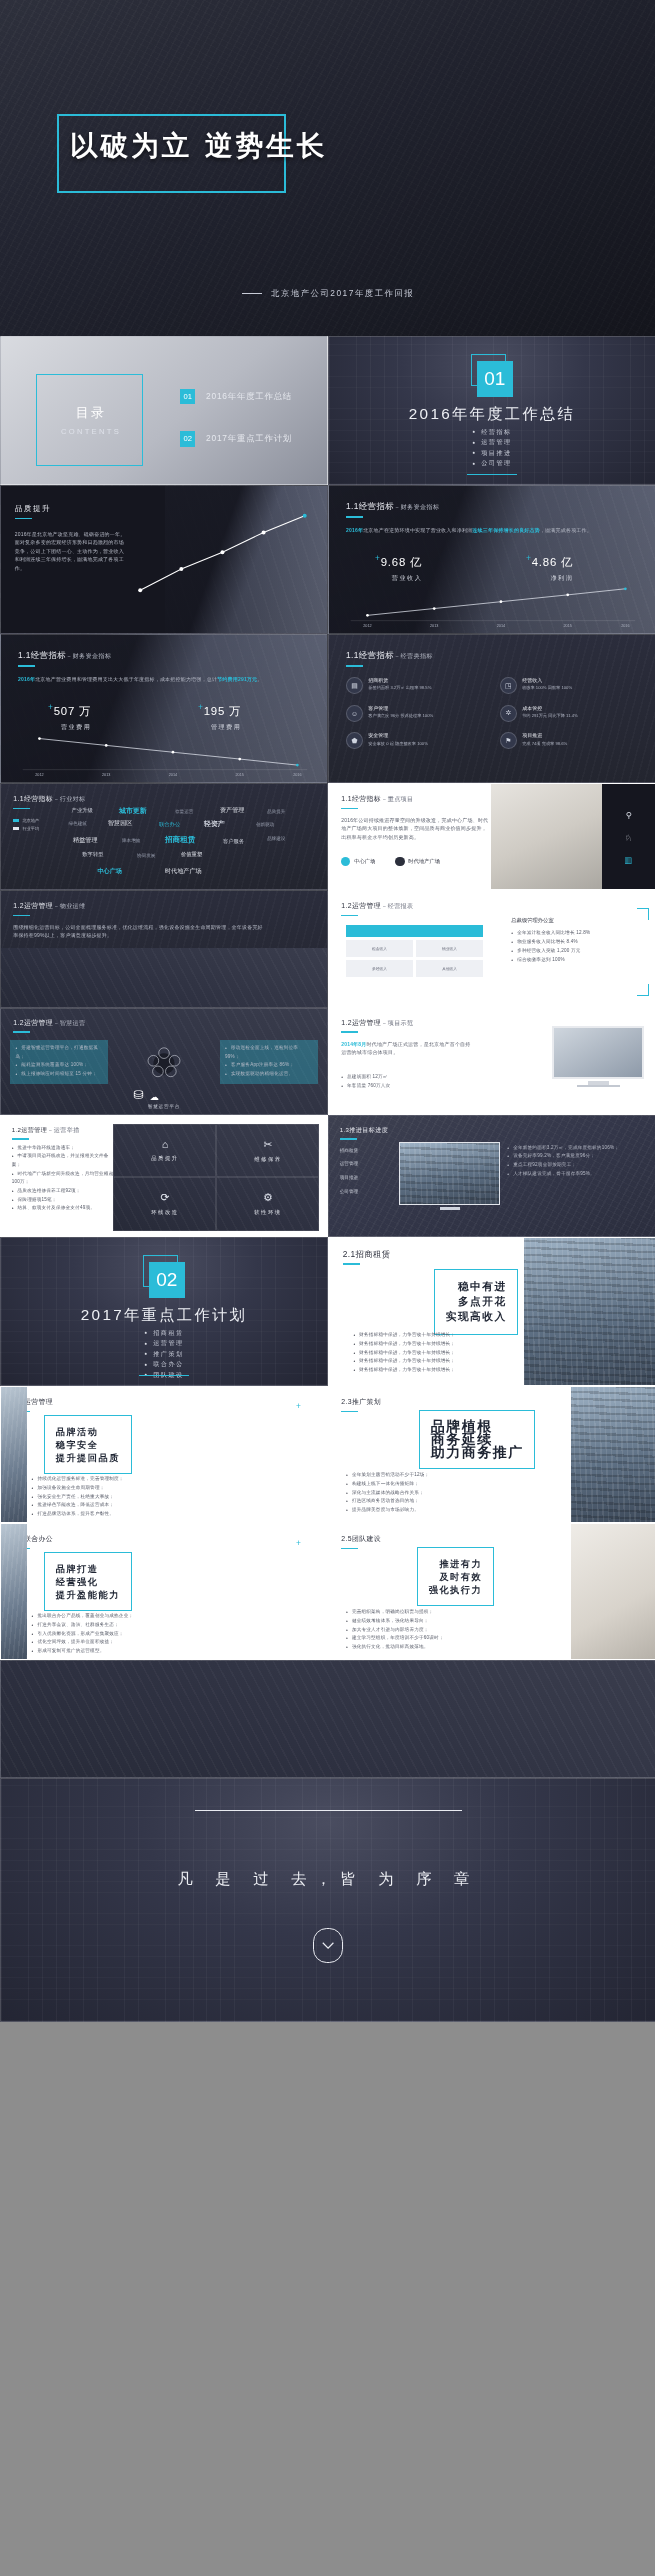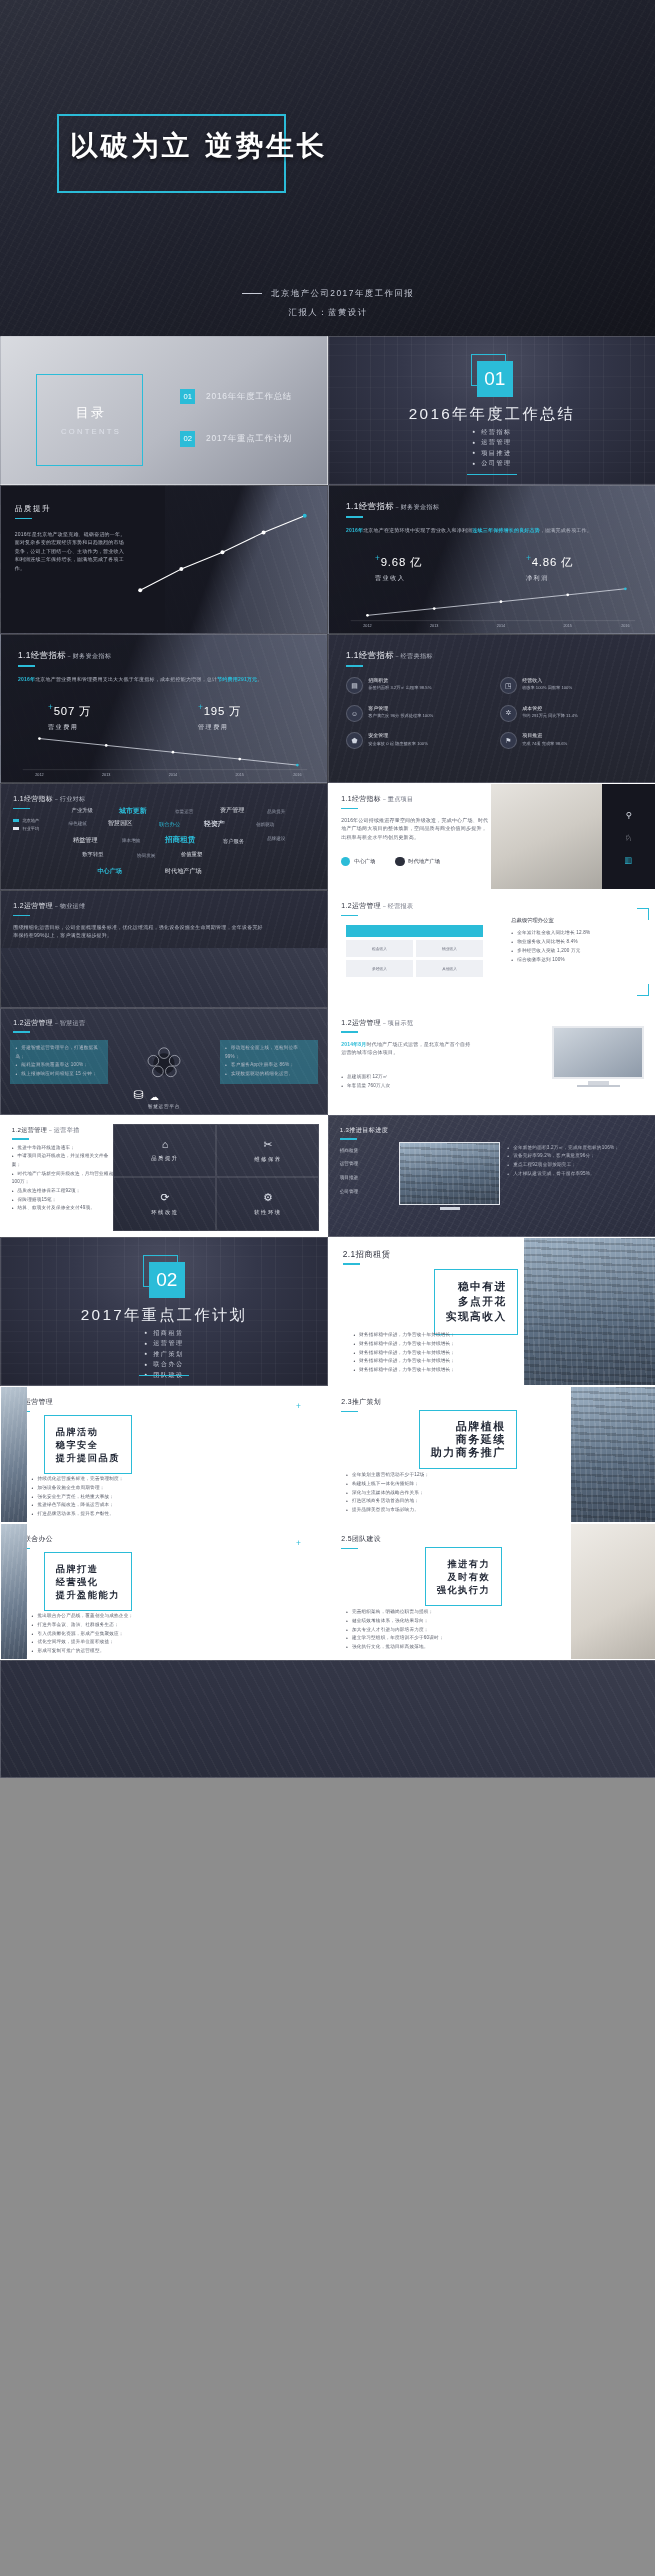--- a/index.html
+++ b/index.html
@@ -116,21 +116,21 @@
   .lead b { color:#2bbcd8; font-weight:bold; }
   .lead.onlight { color:#5d616e; }
 
   .bul { list-style:none; }
   .bul li { font-size:4.6px; line-height:8.4px; color:#b9bdc9; letter-spacing:0.2px; }
   .bul li::before { content:"\25CF"; font-size:3.1px; color:#cfd3dd; margin-right:3.8px; vertical-align:middle; }
   .bul.onlight li { color:#555966; }
   .bul.onlight li::before { color:#2b2e3a; }
 
   
-  .stat { text-align:left; color:#fff; }
+  .stat { text-align:right; color:#fff; }
   .stat .v { font-size:11.4px; letter-spacing:0.8px; }
   .stat .v sup { color:#2bbcd8; font-size:8.4px; }
   .stat .l { font-size:6.1px; color:#d6d9e2; margin-top:3.8px; letter-spacing:1.5px; }
 
   
   .iconcard { display:flex; align-items:flex-start; }
   .icirc { width:17px; height:17px; border-radius:50%; background:#33384b;
     border:0.8px solid rgba(255,255,255,.18); display:flex; align-items:center; justify-content:center;
     color:#cfd4e0; font-size:6.9px; flex:0 0 auto; margin-right:5.3px; }
   .iccap { font-size:4.2px; line-height:6.9px; color:#aeb3c1; }
@@ -188,21 +188,20 @@
 <div class="page">
 
   <div class="slide cover bg-dark">
     <div class="vign"></div>
     <div class="cover-frame"></div>
     <div class="cover-title">以破为立  逆势生长</div>
     <div class="cover-sub-wrap">
       <div class="cover-sub">
         <span class="dash"></span><span>北京地产公司2017年度工作回报</span>
       </div>
-      <div class="cover-sub2">汇报人：蓝黄设计</div>
     </div>
   </div>
 
   <div class="row">
     <div class="half slide toc bg-light framed" style="background:linear-gradient(140deg,#d9dbe0,#b7bac3 55%,#8b8f9b);">
       <div class="tocframe"></div>
       <div class="toclabel">
         <div class="zh">目录</div>
         <div class="en">CONTENTS</div>
       </div>
@@ -663,21 +662,21 @@
     </div>
 
     <div class="half slide bg-white framed" style="height:137px;position:relative;">
       <div style="position:absolute;left:12.2px;top:9.2px;">
         <div class="ctitle light">
           <span class="mainp" style="font-size:6.9px;">2.3推广策划</span>
           <div class="tbar"></div>
         </div>
       </div>
       <div class="qframe" style="position:absolute;left:90px;top:23px;border-width:1.5px;">
-        <div class="qtxt" style="white-space:pre-line;font-size:11px;line-height:13px;text-align:right;">品牌植根
+        <div class="qtxt" style="white-space:pre-line;font-size:14px;line-height:13px;">品牌植根
 商务延续
 助力商务推广</div>
       </div>
       <ul class="bul onlight" style="position:absolute;left:17px;top:84px;width:175px;line-height:9.2px;">
         <li>全年策划主题营销活动不少于12场；</li>
         <li>构建线上线下一体化传播矩阵；</li>
         <li>深化与主流媒体的战略合作关系；</li>
         <li>打造区域商务活动首选目的地；</li>
         <li>提升品牌美誉度与市场影响力。</li>
       </ul>
@@ -709,33 +708,42 @@
       <div class="photo-city2" style="position:absolute;left:0;top:0;width:26px;height:137px;"></div>
     </div>
 
     <div class="half slide bg-white framed" style="height:137px;position:relative;">
       <div style="position:absolute;left:12.2px;top:9.2px;">
         <div class="ctitle light">
           <span class="mainp" style="font-size:6.9px;">2.5团队建设</span>
           <div class="tbar"></div>
         </div>
       </div>
-      <div class="qframe" style="position:absolute;left:96px;top:23px;border-width:1.5px;">
+      <div class="qframe" style="position:absolute;left:88px;top:23px;border-width:1.5px;">
         <div class="qtxt" style="white-space:pre-line;font-size:9.2px;line-height:13px;text-align:right;">推进有力
 及时有效
 强化执行力</div>
       </div>
       <ul class="bul onlight" style="position:absolute;left:17px;top:84px;width:175px;line-height:9.2px;">
         <li>完善组织架构，明确岗位职责与授权；</li>
         <li>健全绩效考核体系，强化结果导向；</li>
         <li>加大专业人才引进与内部培养力度；</li>
         <li>建立学习型组织，年度培训不少于60课时；</li>
         <li>强化执行文化，推动目标高效落地。</li>
       </ul>
       <div class="photo-desk" style="position:absolute;right:0;top:0;width:84px;height:137px;"></div>
     </div>
   </div>
 
   <div class="slide full bg-dark2 framed" style="height:118px;"></div>
 
+  <div class="slide full end bg-perspective framed">
+    <div class="rule"></div>
+    <div class="etxt">凡 是 过 去，皆 为 序 章</div>
+    <div class="arrowbox">
+      <svg width="12.2" height="7.6" viewBox="0 0 16 10">
+        <polyline points="1,1 8,8 15,1" fill="none" stroke="#e9ebf1" stroke-width="1.6"></polyline>
+      </svg>
+    </div>
+  </div>
 
 </div>
 
 
 </body></html>

